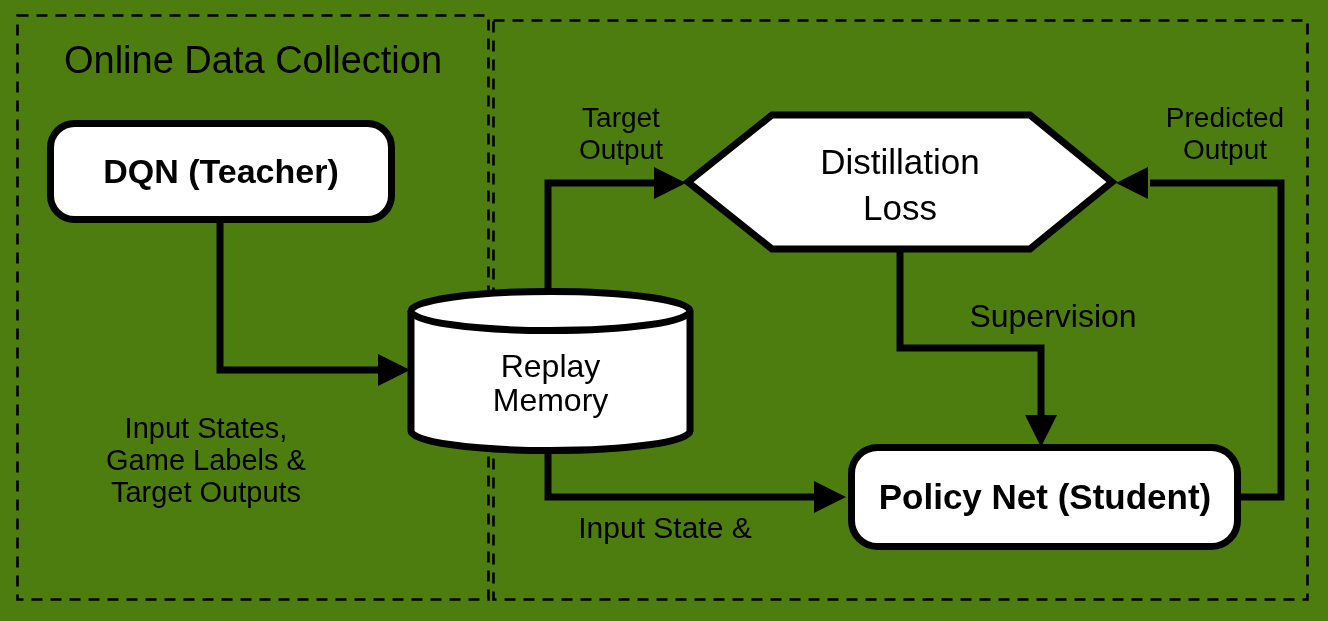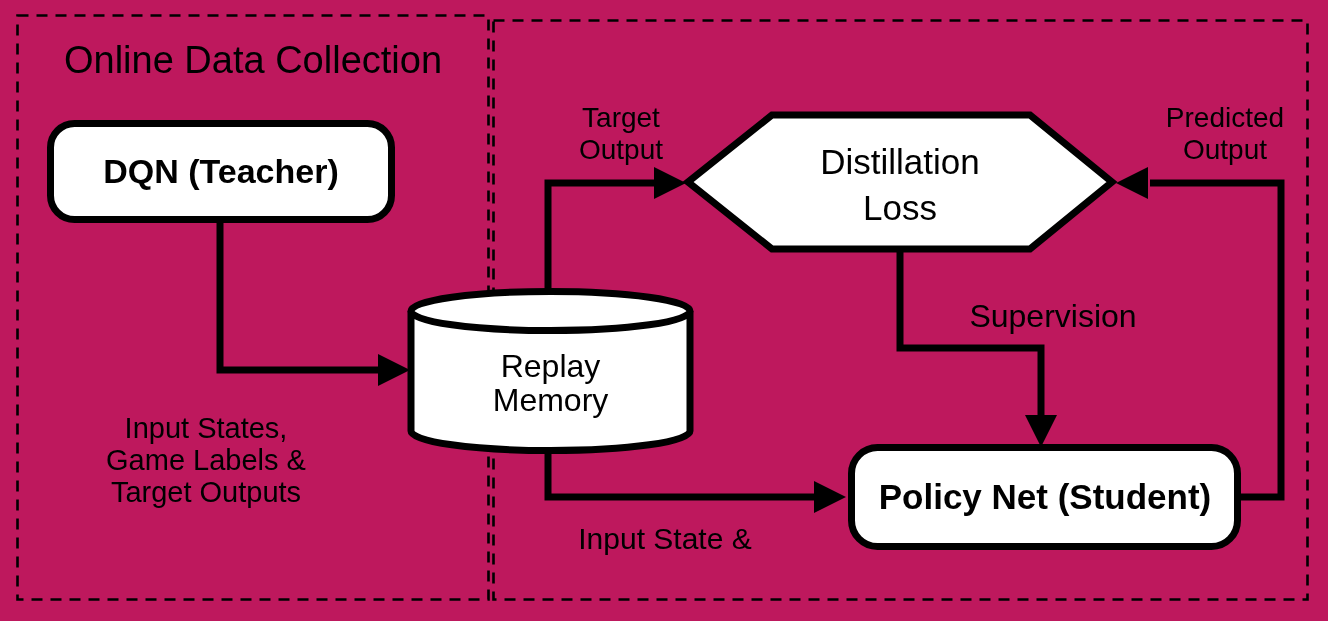--- a/index.html
+++ b/index.html
@@ -4,21 +4,21 @@
 <style>
   html, body {
     margin: 0;
     padding: 0;
     background: #ffffff;
   }
   #stage {
     position: relative;
     width: 1328px;
     height: 621px;
-    background: #be185d;
+    background: #4d7c0f;
     font-family: "Liberation Sans", "DejaVu Sans", sans-serif;
     color: #000;
     overflow: hidden;
   }
   #diagram-svg {
     position: absolute;
     left: 0;
     top: 0;
   }
   .label {
@@ -51,21 +51,21 @@
   #title-left       { left: 17px;  top: 37px;  width: 472px; }
   #title-right      { left: 493px; top: 38px;  width: 815px; }
   #dqn-label        { left: 50px;  top: 123px; width: 342px; height: 97px;  font-size: 34px; }
   #policy-label     { left: 852px; top: 447px; width: 386px; height: 100px; font-size: 35px; }
   #replay-label     { left: 411px; top: 349px; width: 279px; font-size: 32px; line-height: 34px; }
   #distill-label    { left: 748px; top: 139px; width: 304px; font-size: 35px; line-height: 46px; }
   #target-output    { left: 541px; top: 102px; width: 160px; font-size: 28px; line-height: 32px; }
   #predicted-output { left: 1144px;top: 102px; width: 162px; font-size: 28px; line-height: 32px; }
   #supervision      { left: 928px; top: 298px; width: 250px; font-size: 32px; line-height: 36px; }
   #input-states     { left: 46px;  top: 393px; width: 320px; font-size: 29px; line-height: 32px; margin-top: 19px; }
-  #input-state      { left: 515px; top: 512px; width: 300px; font-size: 30px; line-height: 32px; margin-top: 11px; }
+  #input-state      { left: 515px; top: 512px; width: 300px; font-size: 30px; line-height: 32px; }
 </style>
 </head>
 <body>
 
 <div id="stage">
 
   <svg id="diagram-svg" width="1328" height="621" viewBox="0 0 1328 621">
 
     <rect x="17.5" y="15.5" width="471" height="584" fill="none" stroke="#000" stroke-width="2.6" stroke-dasharray="11 8"></rect>
     <rect x="493.5" y="20.5" width="814" height="579" fill="none" stroke="#000" stroke-width="2.6" stroke-dasharray="11 8"></rect>

